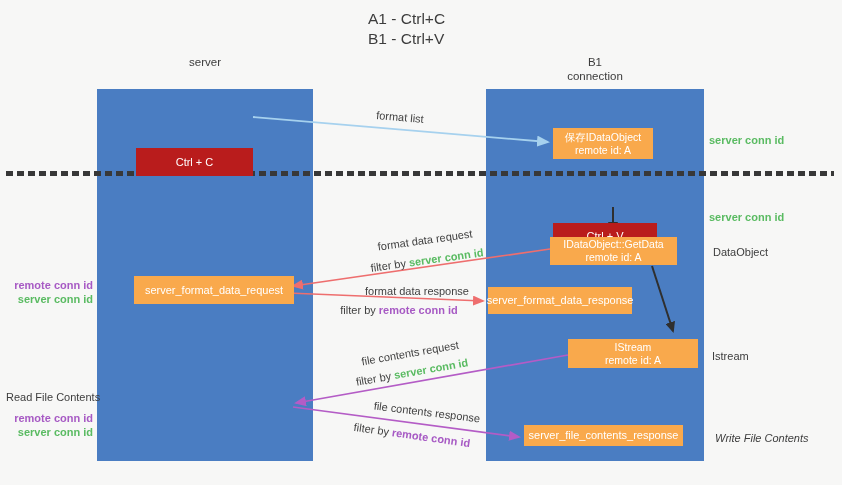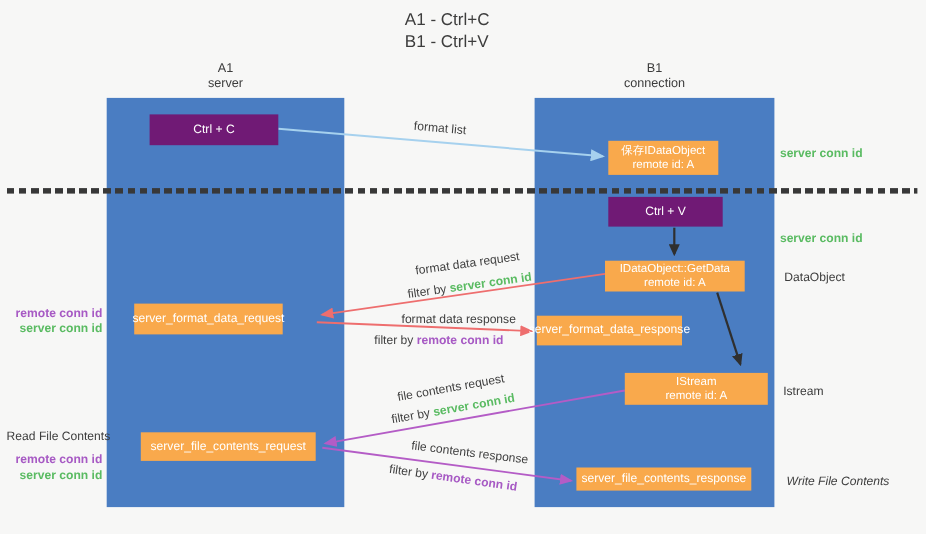--- a/index.html
+++ b/index.html
@@ -21,29 +21,29 @@
   .column.left{left:97px;width:216px;}
   .column.right{left:486px;width:218px;}
   
   .separator{
     position:absolute;left:6px;top:171px;width:828px;height:5px;
     background:repeating-linear-gradient(90deg,#383838 0 7px,transparent 7px 11px);
   }
   
   .box{position:absolute;display:flex;flex-direction:column;align-items:center;justify-content:center;
        color:#fff;font-size:11px;line-height:13px;text-align:center;white-space:nowrap;}
-  .box.green{background:#701a75;}
+  .box.green{background:#b91c1c;margin-top:44px;}
   .box.orange{background:#f9a94c;}
   .box.two{font-size:10.5px;}
   .b-ctrlc{left:136px;top:104px;width:117px;height:28px;}
   .b-save{left:553px;top:128px;width:100px;height:31px;}
   .b-ctrlv{left:553px;top:179px;width:104px;height:27px;}
   .b-getdata{left:550px;top:237px;width:127px;height:28px;}
-  .b-freq{left:122px;top:276px;width:135px;height:28px;}
-  .b-fresp{left:488px;top:287px;width:132px;height:27px;}
+  .b-freq{left:134px;top:276px;width:160px;height:28px;}
+  .b-fresp{left:488px;top:287px;width:144px;height:27px;}
   .b-istream{left:568px;top:339px;width:130px;height:29px;}
   .b-filereq{left:128px;top:393px;width:159px;height:26px;}
   .b-fileresp{left:524px;top:425px;width:159px;height:21px;}
   
   .flow-label{position:absolute;font-size:11px;color:#3f3f3f;white-space:nowrap;transform:translate(-50%,-50%);}
   .flow-label .g{color:#5abb62;font-weight:bold;}
   .flow-label .p{color:#a75ac4;font-weight:bold;}
   .fl-formatlist{left:400px;top:117px;transform:translate(-50%,-50%) rotate(5deg);}
   .fl-fdr{left:425px;top:240px;transform:translate(-50%,-50%) rotate(-8deg);}
   .fl-fdr-filter{left:427px;top:260px;transform:translate(-50%,-50%) rotate(-8deg);}
@@ -75,21 +75,20 @@
 <body>
 
 <div id="canvas">
 
   <div class="title">
     <div>A1 - Ctrl+C</div>
     <div>B1 - Ctrl+V</div>
   </div>
 
   <div class="col-header left">
-    <div>A1</div>
     <div>server</div>
   </div>
   <div class="col-header right">
     <div>B1</div>
     <div>connection</div>
   </div>
 
   <div class="column left"></div>
   <div class="column right"></div>
 
@@ -143,23 +142,20 @@
 
   <div class="box orange b-fresp">
     <span>server_format_data_response</span>
   </div>
 
   <div class="box orange two b-istream">
     <span>IStream</span>
     <span>remote id: A</span>
   </div>
 
-  <div class="box orange b-filereq">
-    <span>server_file_contents_request</span>
-  </div>
 
   <div class="box orange b-fileresp">
     <span>server_file_contents_response</span>
   </div>
 
   <div class="flow-label fl-formatlist">format list</div>
 
   <div class="flow-label fl-fdr">format data request</div>
   <div class="flow-label fl-fdr-filter">
     <span>filter by</span>

